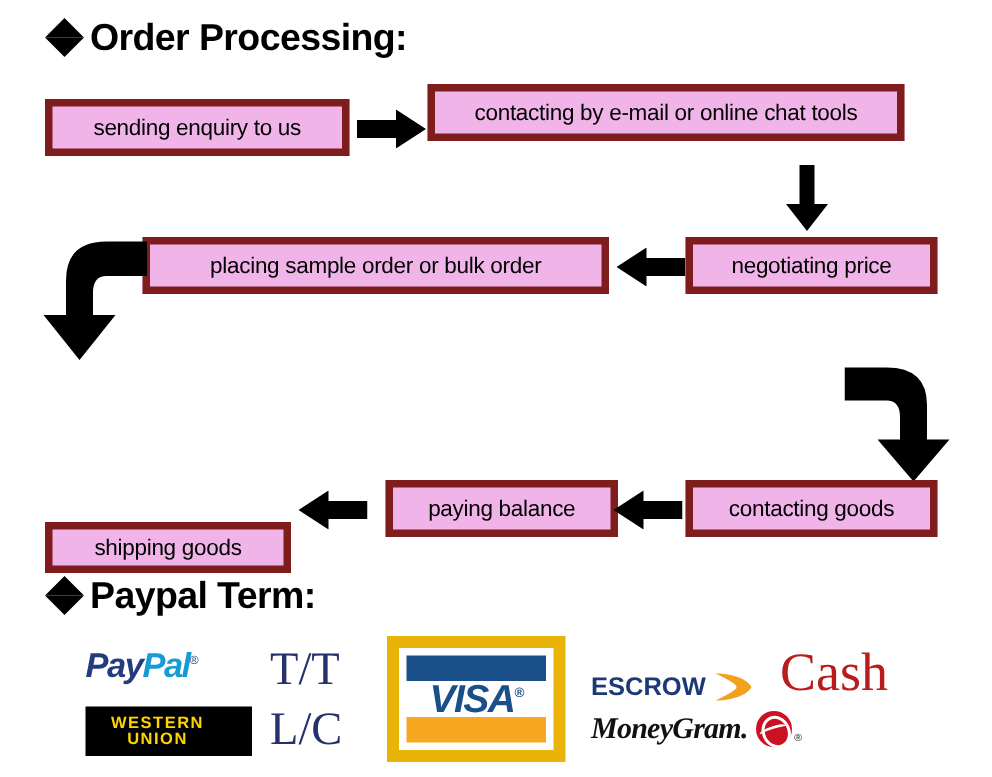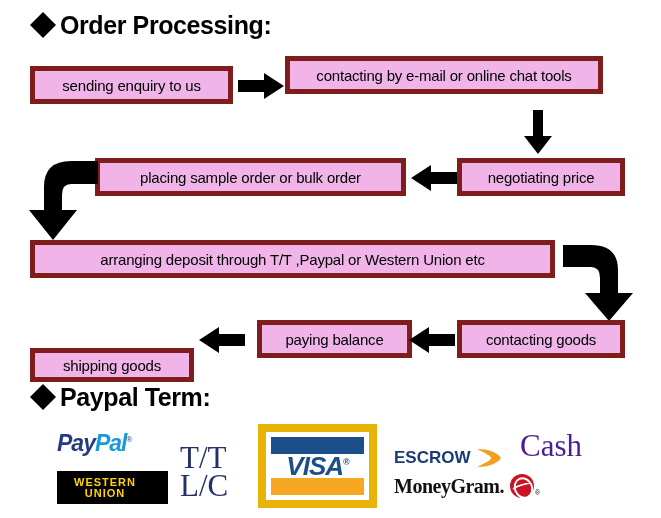--- a/index.html
+++ b/index.html
@@ -179,34 +179,35 @@
   .escrow-text {
     font-family: "Liberation Sans", sans-serif;
     font-weight: bold;
     font-size: 17px;
     letter-spacing: 0px;
     color: #1b3a75;
   }
 
   .cash-text {
     font-family: "Liberation Serif", serif;
-    font-size: 31px;
-    color: #4c1d95;
+    font-size: 36px;
+    color: #b91c1c;
     line-height: 1;
     white-space: nowrap;
     text-align: right;
   }
 
   .moneygram-logo {
     display: flex;
     align-items: center;
     white-space: nowrap;
   }
   .mg-text {
     font-family: "Liberation Serif", serif;
+    font-style: italic;
     font-weight: bold;
     font-size: 20px;
     color: #111111;
     letter-spacing: -0.5px;
   }
   .mg-globe {
     width: 24px; height: 24px;
     border-radius: 50%;
     background: #cc1122;
     margin-left: 6px;
@@ -283,23 +284,20 @@
   <div class="flow-box" style="left:457px; top:158px; width:168px; height:38px;">
     <span>negotiating price</span>
   </div>
 
   <div class="arrow" style="left:24px; top:157px;">
     <svg width="74" height="83" viewBox="0 0 74 83">
       <path d="M74,4 L74,27 L47,27 Q38,27 38,38 L38,53 L53,53 L29,83 L5,53 L20,53 L20,30 Q20,4 47,4 Z" fill="#000000"></path>
     </svg>
   </div>
 
-  <div class="flow-box" style="left:30px; top:240px; width:525px; height:38px;">
-    <span>arranging deposit through T/T ,Paypal or Western Union etc</span>
-  </div>
 
   <div class="arrow" style="left:563px; top:243px;">
     <svg width="74" height="78" viewBox="0 0 74 78">
       <path d="M0,2 L0,24 L28,24 Q37,24 37,35 L37,50 L22,50 L46,78 L70,50 L55,50 L55,27 Q55,2 28,2 Z" fill="#000000"></path>
     </svg>
   </div>
 
   <div class="flow-box" style="left:30px; top:320px; width:164px; height:34px;margin-top:28px;">
     <span>shipping goods</span>
   </div>
@@ -337,21 +335,21 @@
     <span class="wu-lines">
       <span>WESTERN</span>
       <span>UNION</span>
     </span>
     <span class="wu-bars">
       <i></i>
         <i></i>
     </span>
   </div>
 
-  <div class="pay-item serif-term" style="left:180px; top:442px;">T/T</div>
+  <div class="pay-item serif-term" style="left:180px; top:430px;">T/T</div>
 
   <div class="pay-item serif-term" style="left:180px; top:470px;">L/C</div>
 
   <div class="pay-item visa-card" style="left:258px; top:424px; width:119px; height:84px;">
     <div class="visa-bar-top"></div>
     <div class="visa-word"><span>VISA</span><span class="reg">®</span></div>
     <div class="visa-bar-bottom"></div>
   </div>
 
   <div class="pay-item escrow-logo" style="left:394px; top:435px;">

